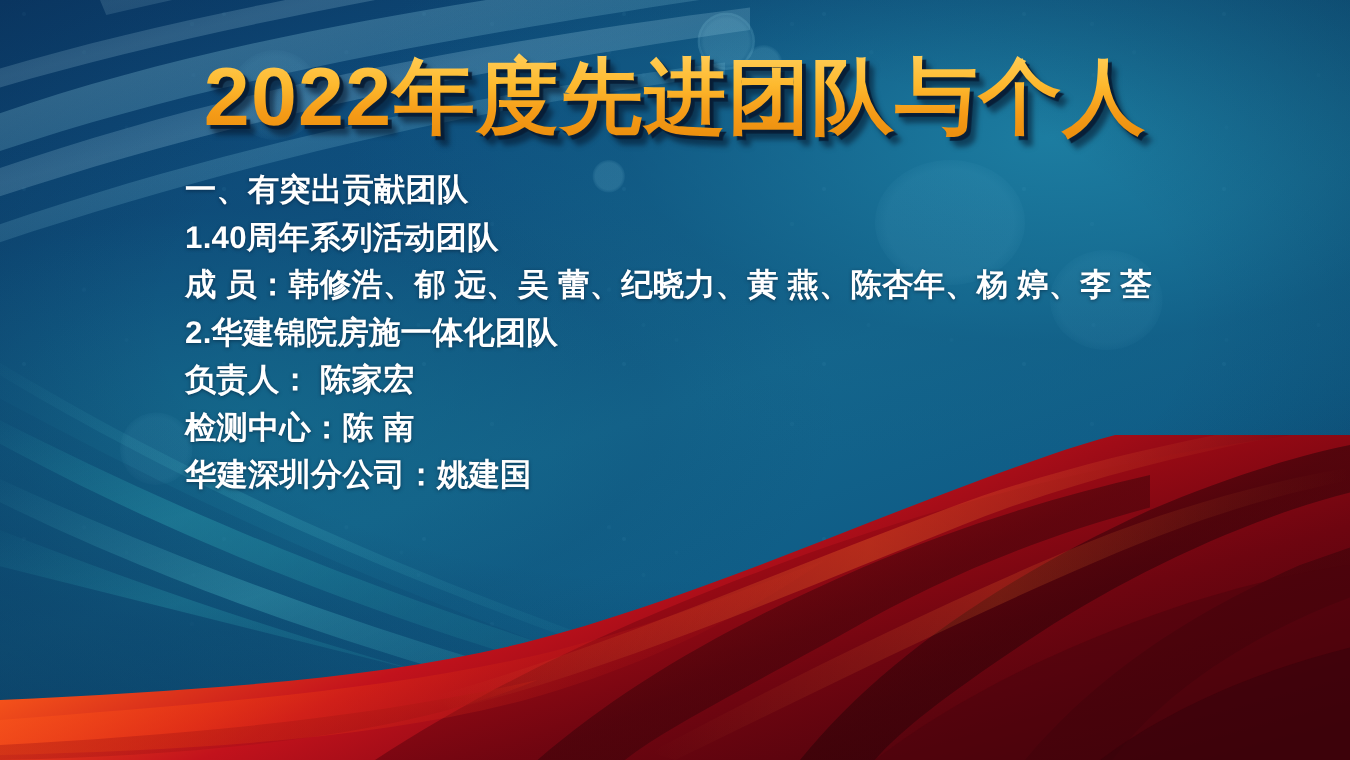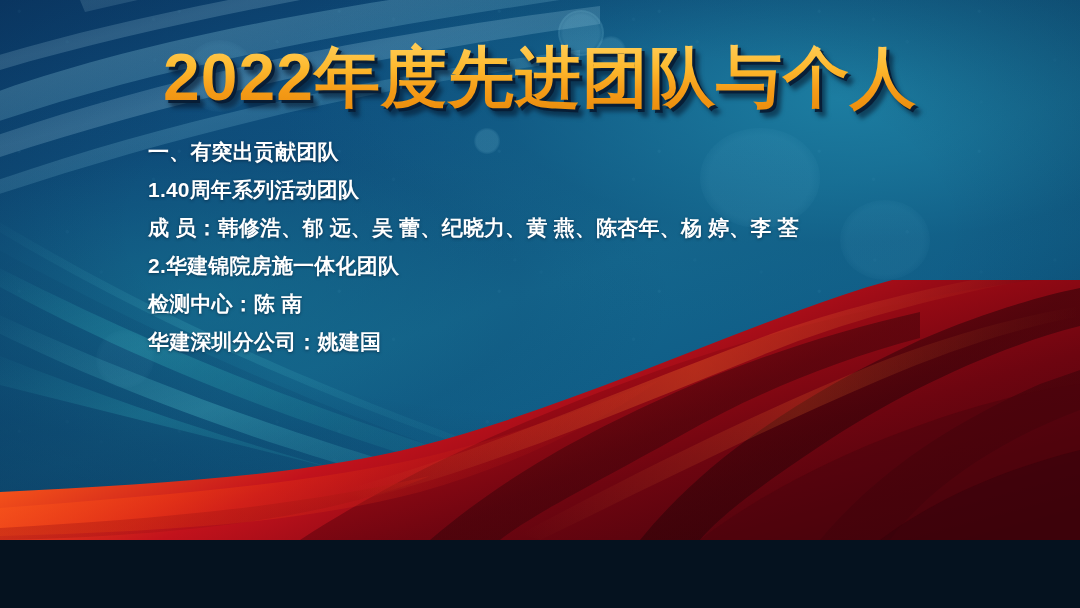--- a/index.html
+++ b/index.html
@@ -4,21 +4,21 @@
 <title>2022年度先进团队与个人</title>
 <style>
   html, body {
     margin: 0;
     padding: 0;
     background: #05121f;
   }
   .slide {
     position: relative;
     width: 1080px;
-    height: 540px;
+    height: 608px;
     overflow: hidden;
     font-family: "Liberation Sans", "DejaVu Sans", sans-serif;
     background: #737373;
   }
 
   
   .bg-base {
     position: absolute;
     inset: 0;
     background:
@@ -102,21 +102,21 @@
   }
 
   .body-block {
     position: absolute;
     left: 148px;
     top: 133px;
     width: 860px;
   }
   .line {
     color: #ffffff;
-    font-size: 21px;
+    font-size: 25px;
     line-height: 38px;
     height: 38px;
     white-space: pre;
     letter-spacing: 0.2px;
     text-shadow: 0 1px 3px rgba(2,20,42,0.55);
     font-family: "Liberation Sans", "DejaVu Sans", sans-serif;
   }
   .line.bold { font-weight: bold; }
   .line.reg  { font-weight: bold; }
 </style>
@@ -247,17 +247,18 @@
     </svg>
   </div>
 
   <div class="title">2022年度先进团队与个人</div>
 
   <div class="body-block">
     <div class="line bold">一、有突出贡献团队</div>
     <div class="line reg">1.40周年系列活动团队</div>
     <div class="line bold">成 员：韩修浩、郁 远、吴 蕾、纪晓力、黄 燕、陈杏年、杨 婷、李 荃</div>
     <div class="line reg">2.华建锦院房施一体化团队</div>
+    <div class="line reg">负责人： 陈家宏</div>
     <div class="line reg">检测中心：陈 南</div>
     <div class="line reg">华建深圳分公司：姚建国</div>
   </div>
 
 </div>
 
 </body></html>

